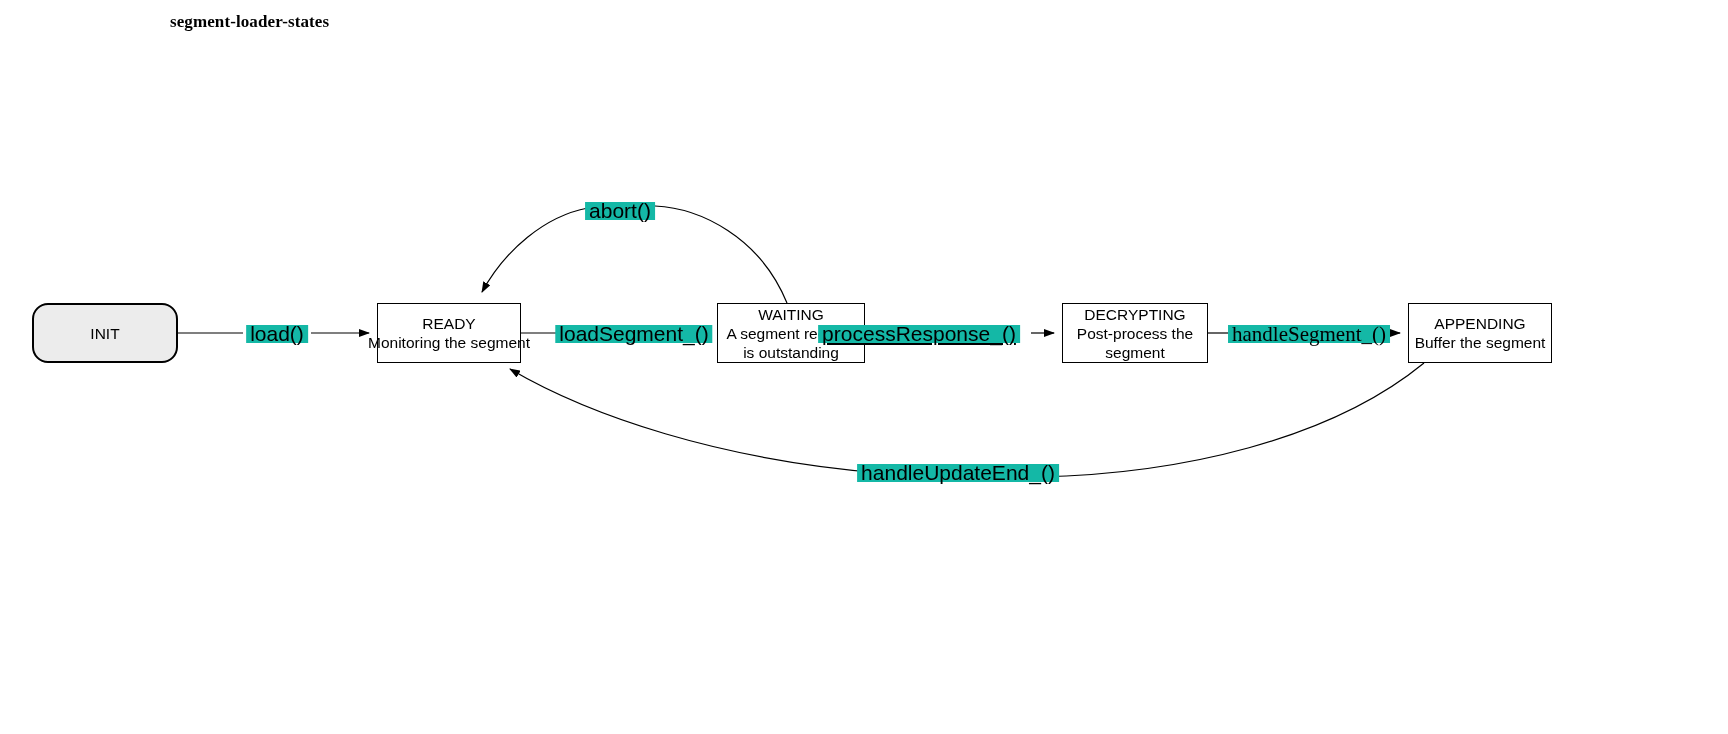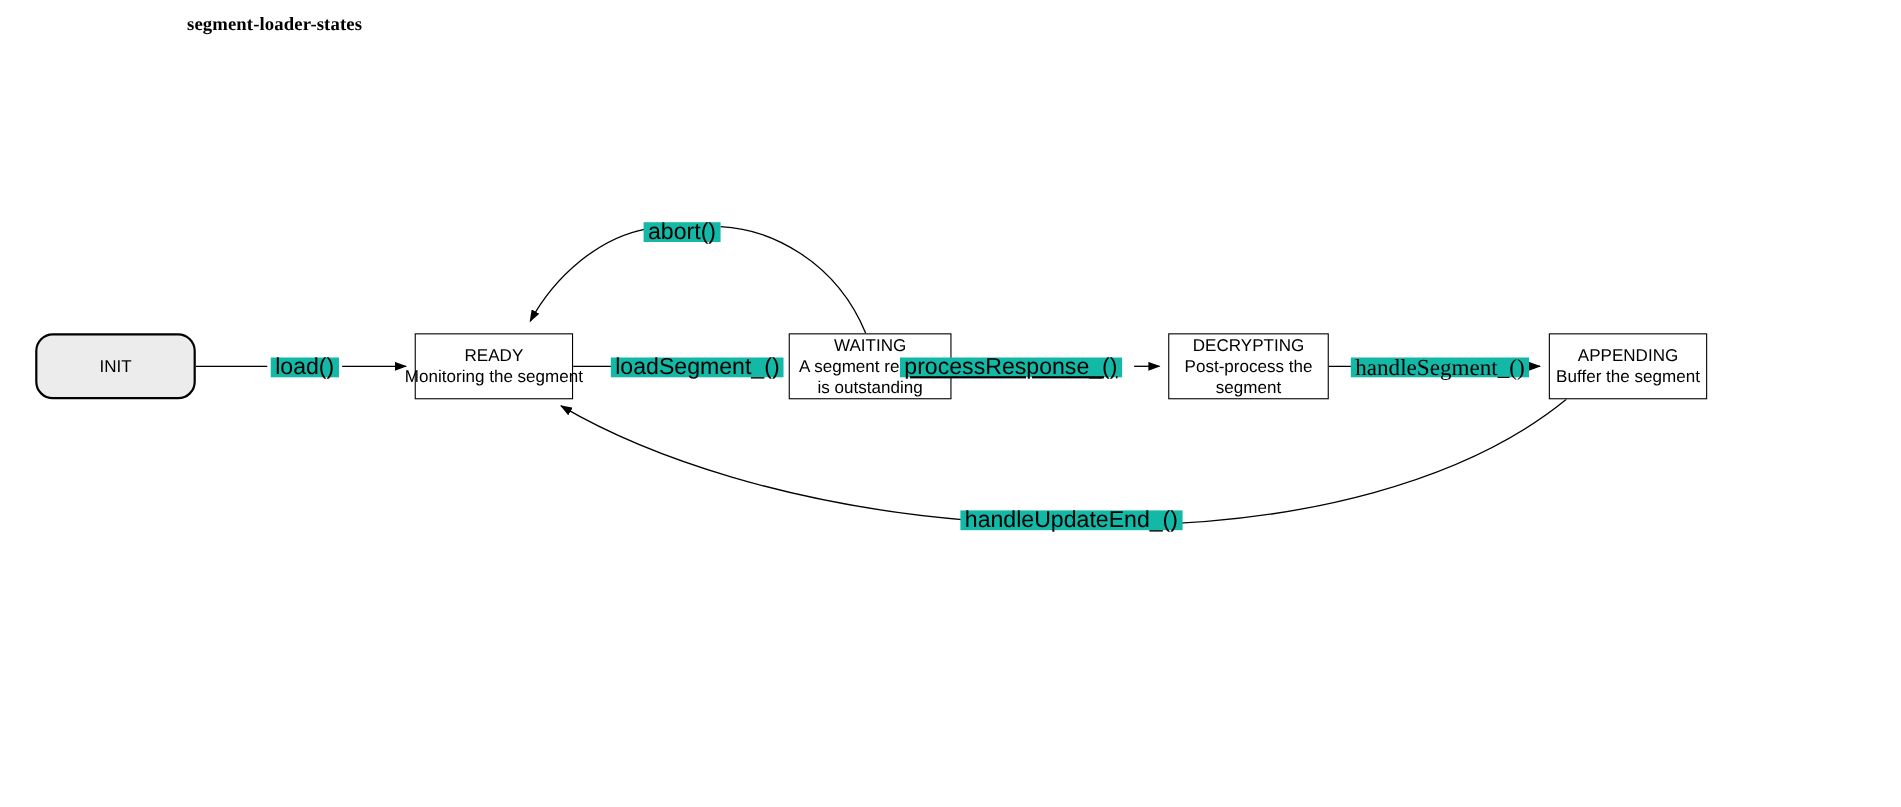--- a/index.html
+++ b/index.html
@@ -135,15 +135,15 @@
   <div class="state-node" style="left:1408px; top:303px; width:144px; height:60px;">
     <span class="state-title">APPENDING</span>
     <span class="state-desc">Buffer the segment</span>
   </div>
 
   <div class="edge-label" style="left:277px;  top:334px;">load()</div>
   <div class="edge-label" style="left:634px;  top:334px;">loadSegment_()</div>
   <div class="edge-label" style="left:919px;  top:334px;text-decoration:underline;">processResponse_()</div>
   <div class="edge-label" style="left:1309px; top:334px;font-family:Liberation Serif, serif;">handleSegment_()</div>
   <div class="edge-label" style="left:620px;  top:211px;">abort()</div>
-  <div class="edge-label" style="left:958px;  top:473px;margin-left:16px;">handleUpdateEnd_()</div>
+  <div class="edge-label" style="left:958px;  top:473px;">handleUpdateEnd_()</div>
 
 </div>
 
 </body></html>

